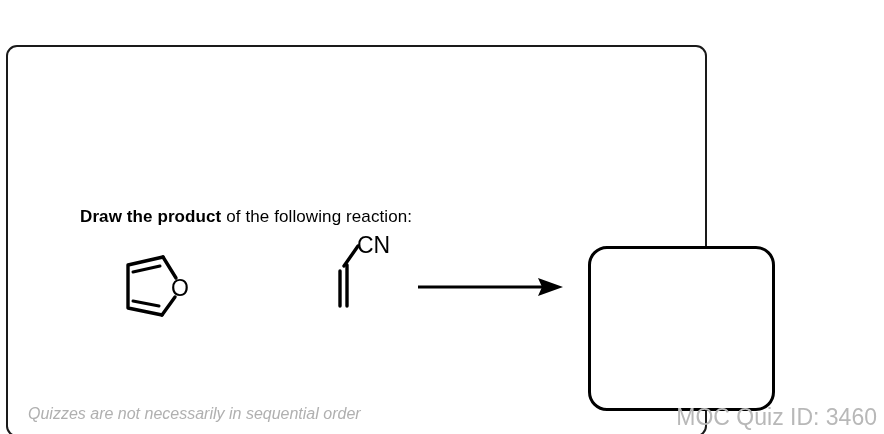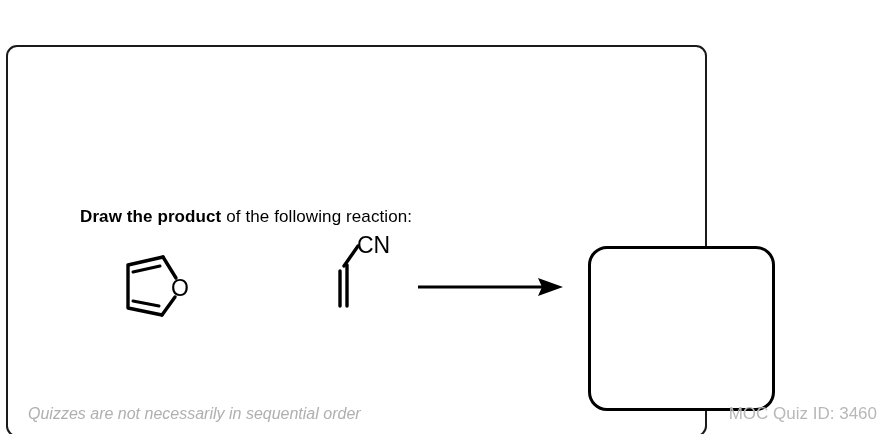--- a/index.html
+++ b/index.html
@@ -69,21 +69,21 @@
     font-size: 16px;
     font-style: italic;
     color: #b0b0b0;
     white-space: nowrap;
     margin-left: 20px;
   }
   #footer-quiz-id {
     position: absolute;
     right: 7px;
     top: 404px;
-    font-size: 17px;
+    font-size: 23px;
     color: #b8b8b8;
     white-space: nowrap;
   }
 </style>
 </head>
 <body>
 
 <div id="quiz-card">
 
   <div id="prompt-text">

